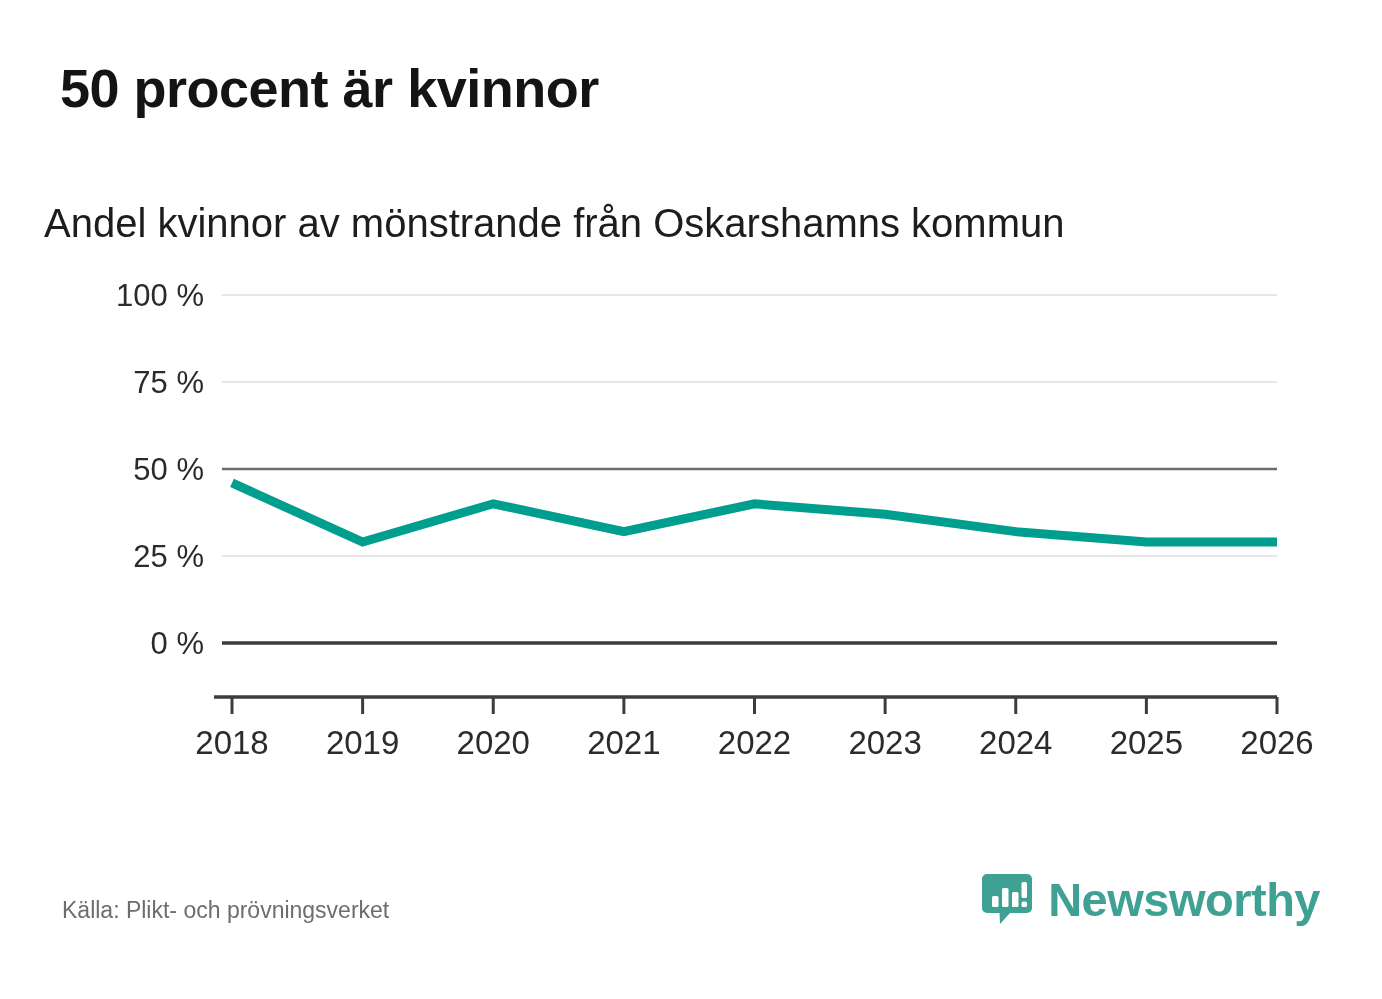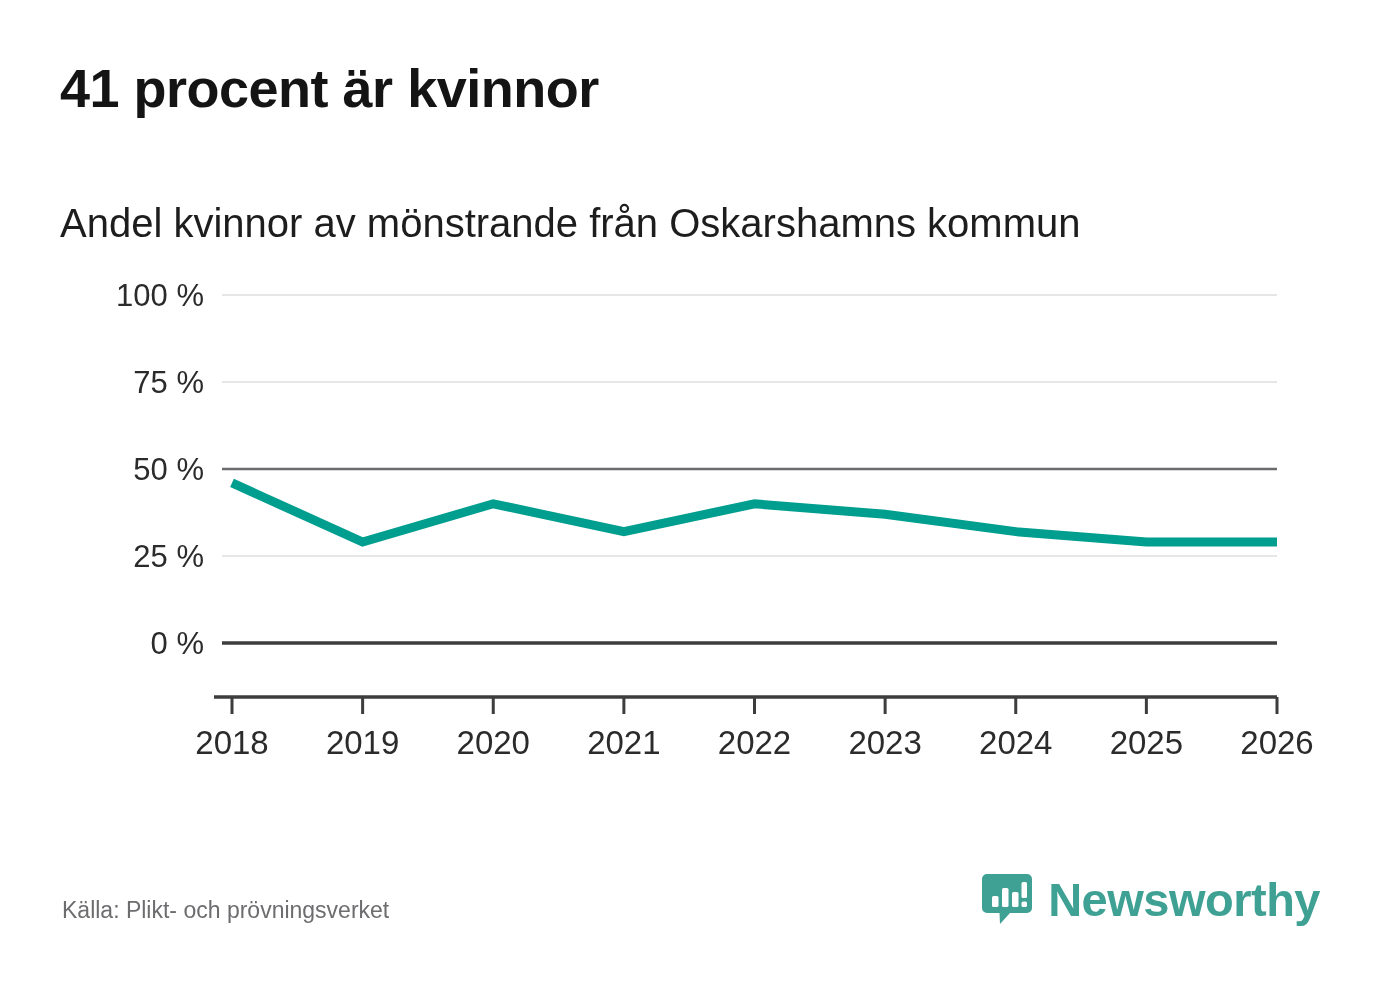--- a/index.html
+++ b/index.html
@@ -27,21 +27,21 @@
     left: 60px;
     top: 57px;
     font-size: 54px;
     font-weight: 700;
     letter-spacing: -0.5px;
     color: #141414;
     white-space: nowrap;
   }
   .subtitle {
     position: absolute;
-    left: 60px;
+    left: 44px;
     top: 201px;
     font-size: 40px;
     font-weight: 400;
     color: #1d1d1d;
     white-space: nowrap;
   }
 
   
   .chart-area {
     position: absolute;
@@ -96,21 +96,21 @@
     letter-spacing: -0.5px;
     line-height: 1;
     white-space: nowrap;
   }
 </style>
 </head>
 <body>
 
 <div class="page">
 
-  <div class="headline">41 procent är kvinnor</div>
+  <div class="headline">50 procent är kvinnor</div>
 
   <div class="subtitle">Andel kvinnor av mönstrande från Oskarshamns kommun</div>
 
   <div class="chart-area">
     <svg class="chart-svg" id="chart-svg" width="1382" height="520" viewBox="0 0 1382 520">
       <g id="gridlines">
           <line x1="222" y1="383" x2="1277" y2="383" stroke="#3d3d3d" stroke-width="3.5"></line>
           <line x1="222" y1="296" x2="1277" y2="296" stroke="#e6e6e6" stroke-width="2"></line>
           <line x1="222" y1="209" x2="1277" y2="209" stroke="#6b6b6f" stroke-width="2.6"></line>
           <line x1="222" y1="122" x2="1277" y2="122" stroke="#e6e6e6" stroke-width="2"></line>

